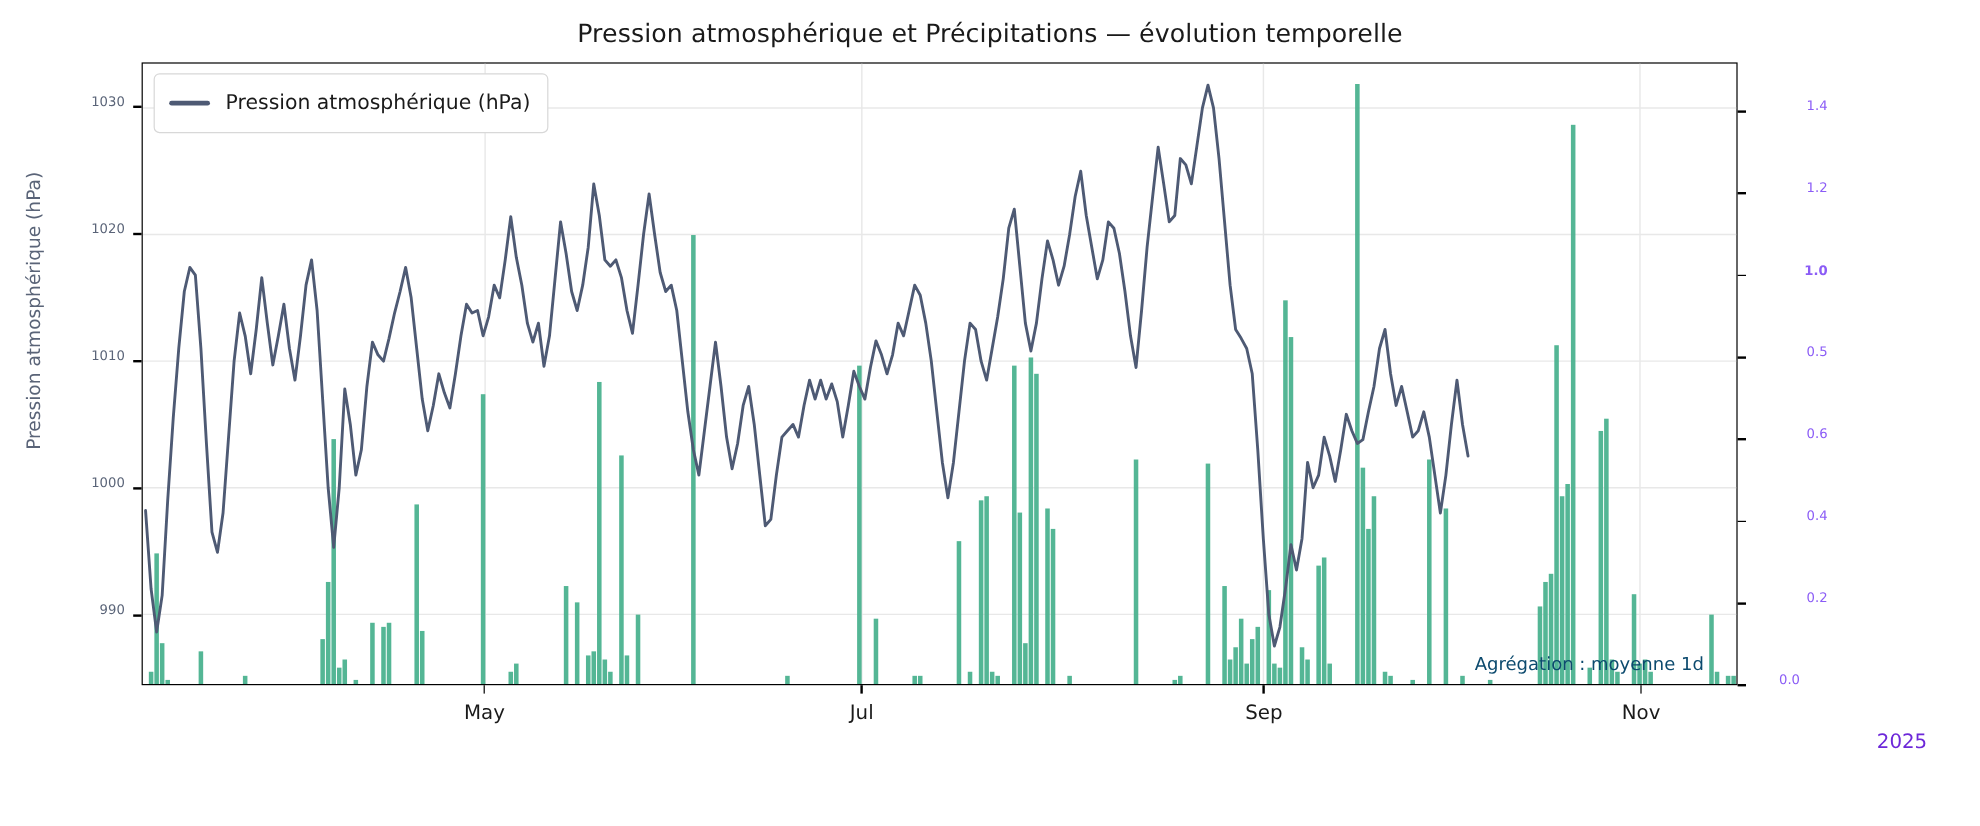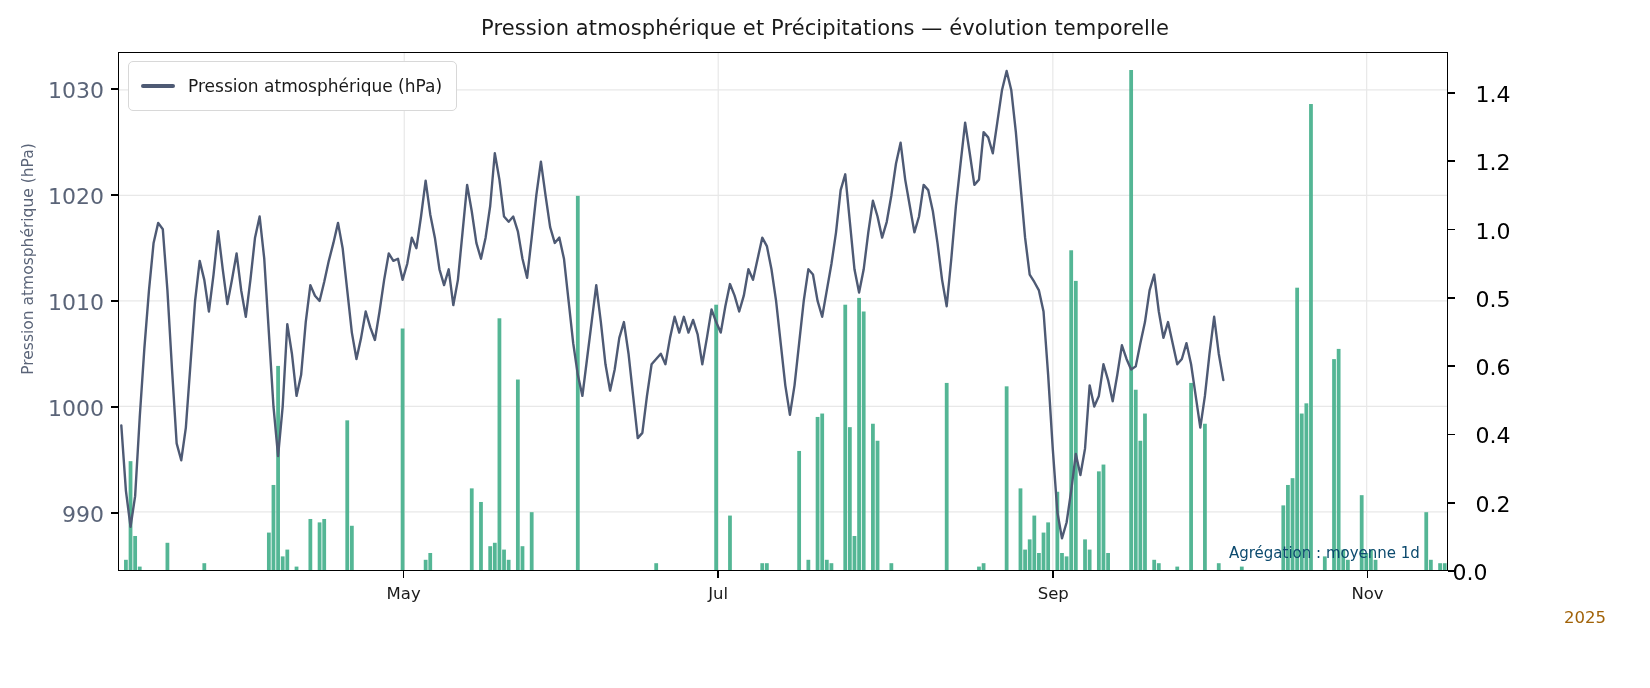--- a/index.html
+++ b/index.html
@@ -23,27 +23,27 @@
   #grid-layer svg,#bars-layer svg,#line-layer svg{display:block;width:100%;height:100%;}
 
   
   .axis-title{
     position:absolute;font-size:15.5px;white-space:nowrap;
   }
   #ylabel-left{
     color:#5a6478;left:-232px;top:250px;width:520px;text-align:center;
     transform:rotate(-90deg);transform-origin:center center;
   }
-  .tick-label{position:absolute;font-size:22px;white-space:nowrap;}
+  .tick-label{position:absolute;font-size:11px;white-space:nowrap;}
   .ytick-left{color:#5a6478;text-align:right;}
-  .ytick-right{color:#000000;text-align:center;}
+  .ytick-right{color:#8b5cf6;text-align:right;}
   .xtick{color:#1a1a1a;font-size:16.5px;text-align:center;}
   .tickmark{position:absolute;background:#000;}
   #year-label{
-    position:absolute;right:44px;top:608px;font-size:16.5px;color:#a16207;
+    position:absolute;right:44px;top:608px;font-size:16.5px;color:#6d28d9;
   }
 
   
   #legend{
     position:absolute;left:128px;top:61px;
     background:#fff;border:1px solid #d8d8d8;border-radius:5px;
     padding:9px 14px 9px 12px;
   }
   .legend-row{display:flex;align-items:center;height:30px;}
   .legend-swatch-line{width:34px;height:4px;border-radius:2px;background:#4e5a74;margin-right:13px;}
@@ -219,21 +219,21 @@
     <div class="tick-label ytick-right" style="left: 1400px; top: 560px; width: 60px; margin-left: 40px;">0.0</div>
     <div class="tickmark" style="left: 1448px; top: 570.2px; width: 7px; height: 1.6px;"></div>
     <div class="tick-label ytick-right" style="left: 1463px; top: 491.711px; width: 60px;">0.2</div>
     <div class="tickmark" style="left: 1448px; top: 501.911px; width: 7px; height: 1.6px;"></div>
     <div class="tick-label ytick-right" style="left: 1463px; top: 423.421px; width: 60px;">0.4</div>
     <div class="tickmark" style="left: 1448px; top: 433.621px; width: 7px; height: 1.6px;"></div>
     <div class="tick-label ytick-right" style="left: 1463px; top: 355.132px; width: 60px;">0.6</div>
     <div class="tickmark" style="left: 1448px; top: 365.332px; width: 7px; height: 1.6px;"></div>
     <div class="tick-label ytick-right" style="left: 1463px; top: 286.842px; width: 60px;">0.5</div>
     <div class="tickmark" style="left: 1448px; top: 297.042px; width: 7px; height: 1.6px;"></div>
-    <div class="tick-label ytick-right" style="left: 1463px; top: 218.553px; width: 60px;">1.0</div>
+    <div class="tick-label ytick-right" style="left: 1463px; top: 218.553px; width: 60px; font-weight: bold;">1.0</div>
     <div class="tickmark" style="left: 1448px; top: 228.753px; width: 7px; height: 1.6px;"></div>
     <div class="tick-label ytick-right" style="left: 1463px; top: 150.263px; width: 60px;">1.2</div>
     <div class="tickmark" style="left: 1448px; top: 160.463px; width: 7px; height: 1.6px;"></div>
     <div class="tick-label ytick-right" style="left: 1463px; top: 81.9737px; width: 60px;">1.4</div>
     <div class="tickmark" style="left: 1448px; top: 92.1737px; width: 7px; height: 1.6px;"></div>
     <div class="tick-label xtick" style="left: 353.684px; top: 584px; width: 100px;">May</div>
     <div class="tickmark" style="left: 402.884px; top: 571px; width: 1.6px; height: 7px;"></div>
     <div class="tick-label xtick" style="left: 668.096px; top: 584px; width: 100px;">Jul</div>
     <div class="tickmark" style="left: 717.296px; top: 571px; width: 1.6px; height: 7px;"></div>
     <div class="tick-label xtick" style="left: 1003.26px; top: 584px; width: 100px;">Sep</div>

